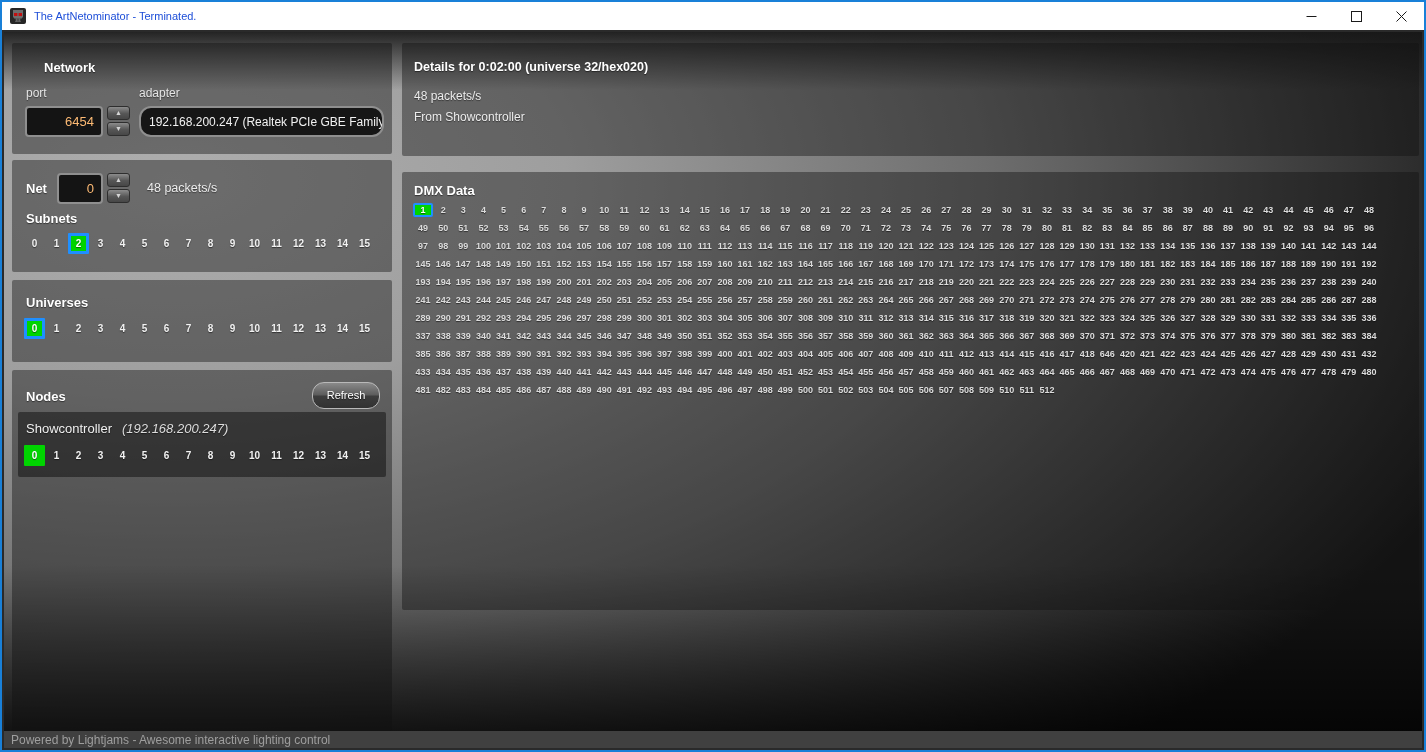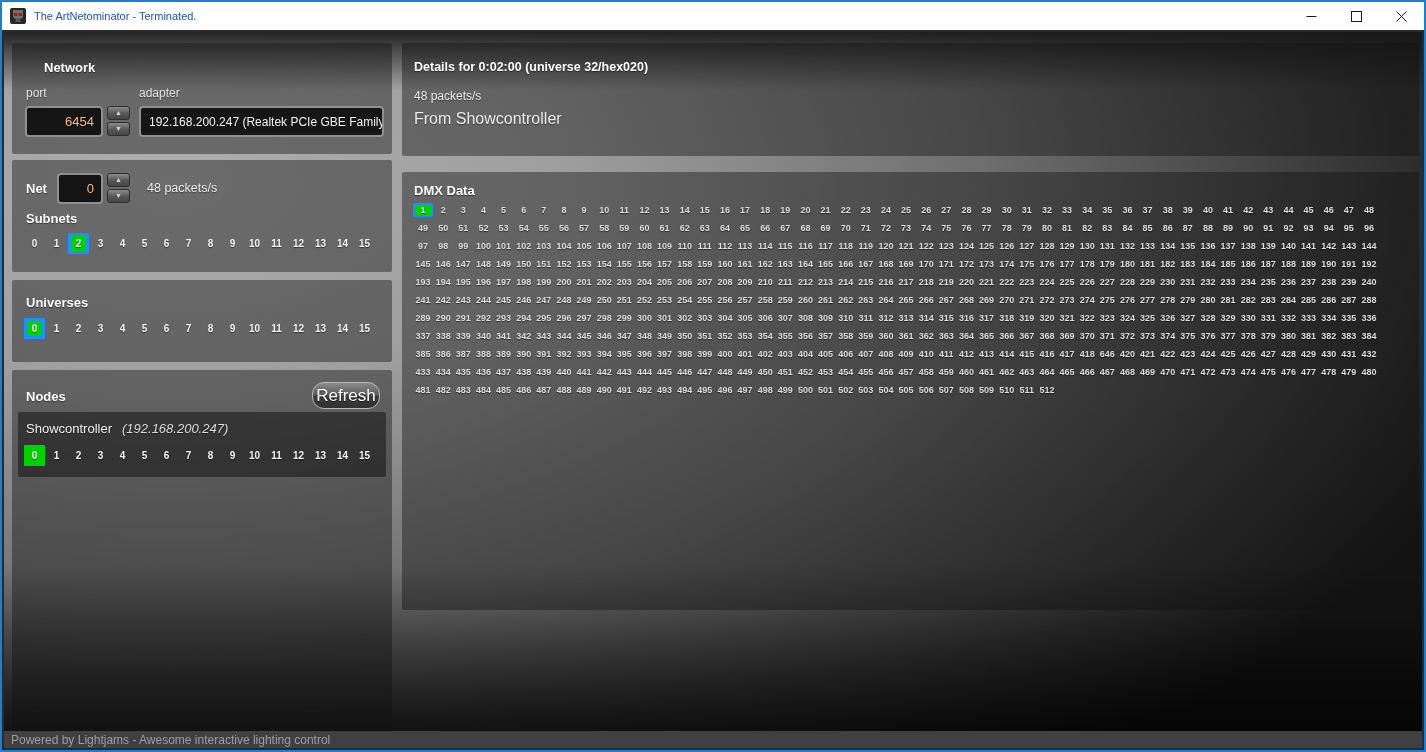--- a/index.html
+++ b/index.html
@@ -58,21 +58,21 @@
   .spinner { position:absolute; display:flex; flex-direction:column; gap:2px; }
   .spin-port { left:95px; top:63px; }
   .spin-net  { left:95px; top:13px; }
   .spin-btn {
     width:23px; height:14px; border-radius:3px; border:1px solid #2e2e2e;
     background:linear-gradient(to bottom,#8c8c8c,#565656 55%,#474747);
     color:#d6d6d6; font-size:7px; line-height:12px; text-align:center; cursor:default;
   }
   .dropdown {
     position:absolute; left:127px; top:63px; width:245px; height:31px;
-    background:#161616; border:2px solid #8f8f8f; border-radius:4px;
+    background:#161616; border:2px solid #8f8f8f; border-radius:12px;
     display:flex; align-items:center; overflow:hidden;
   }
   .dd-text { color:#f2f2f2; font-size:12px; padding-left:8px; white-space:nowrap; flex:1; }
 
   
   .p-net .net-lbl { position:absolute; left:14px; top:21px; font-size:13px; font-weight:bold; color:#fff; text-shadow:0 1px 1px rgba(0,0,0,0.5); }
   .net-input { position:absolute; left:45px; top:13px; width:46px; height:31px; }
   .packets { position:absolute; left:135px; top:21px; font-size:12.5px; color:#ececec; text-shadow:0 1px 1px rgba(0,0,0,0.45); }
   .p-net .h2 { position:absolute; left:14px; top:51px; font-size:13px; font-weight:bold; color:#fff; text-shadow:0 1px 1px rgba(0,0,0,0.5); }
   .numrow { position:absolute; display:flex; gap:1px; }
@@ -91,35 +91,35 @@
 
   
   .p-universes .h { position:absolute; left:14px; top:15px; }
 
   
   .p-nodes .h { position:absolute; left:14px; top:19px; }
   .refresh-btn {
     position:absolute; right:12px; top:12px; width:68px; height:27px;
     border-radius:12px; border:1px solid #b9b9b9;
     background:linear-gradient(to bottom,#8a8a8a 0%,#5c5c5c 48%,#3d3d3d 52%,#323232 100%);
-    color:#fff; font-size:17px; text-align:center; line-height:25px;
+    color:#fff; font-size:11px; text-align:center; line-height:25px;
     text-shadow:0 1px 1px rgba(0,0,0,0.6); cursor:default;
   }
   .node-strip {
     position:absolute; left:6px; top:42px; width:368px; height:65px;
     background:rgba(5,5,5,0.45); border-radius:2px;
   }
   .node-title { position:absolute; left:8px; top:9px; font-size:13px; color:#f0f0f0; text-shadow:0 1px 1px rgba(0,0,0,0.5); }
   .node-ip { font-style:italic; color:#dcdcdc; margin-left:10px; }
   .row-node { left:6px; top:33px; }
 
   
   .p-details .h { position:absolute; left:12px; top:17px; font-size:12.5px; }
   .det-line1 { position:absolute; left:12px; top:46px; font-size:12px; color:#ececec; text-shadow:0 1px 1px rgba(0,0,0,0.45); }
-  .det-line2 { position:absolute; left:12px; top:67px; font-size:16px; color:#ececec; text-shadow:0 1px 1px rgba(0,0,0,0.45); }
+  .det-line2 { position:absolute; left:12px; top:67px; font-size:12px; color:#ececec; text-shadow:0 1px 1px rgba(0,0,0,0.45); }
 
   
   .p-dmx .h { position:absolute; left:12px; top:11px; }
   .dmx-grid {
     position:absolute; left:11px; top:31px; width:966px;
     display:grid; grid-template-columns:repeat(48, 1fr); row-gap:4px;
   }
   .dmx-cell {
     height:14px; line-height:14px; text-align:center;
     font-size:9px; font-weight:bold; color:#dcdcdc;

